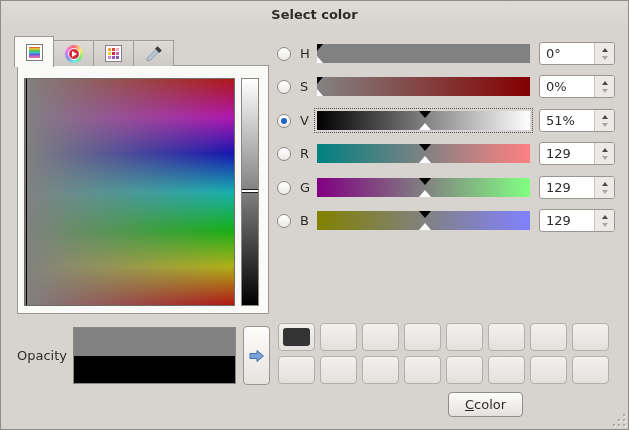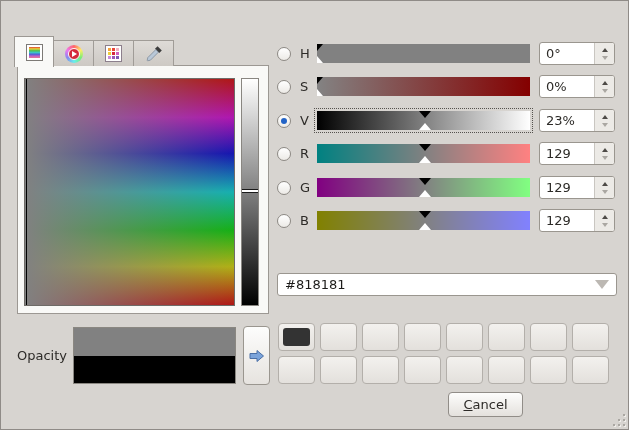--- a/index.html
+++ b/index.html
@@ -119,20 +119,21 @@
   .mnemonic{ text-decoration:underline; }
 
   .grip{ position:absolute; right:3px; bottom:3px; width:13px; height:13px; }
   .grip i{ position:absolute; width:2px; height:2px; background:#aaa7a2; box-shadow:1px 1px 0 #f0eeea; }
 </style>
 </head>
 <body>
 
 <div class="dialog">
 
+  <div class="titlebar">Select color</div>
 
   <div class="tabs">
     <div class="tab active">
       <div class="icon-gradsquare">
           <div class="inner"></div>
         </div>
     </div>
     <div class="tab">
       <div class="icon-wheel">
           <div class="hub"></div>
@@ -200,21 +201,21 @@
     </div>
   </div>
   <div class="ch-row" style="top:108px">
     <div class="radio checked"></div>
     <div class="ch-label">V</div>
     <div class="slider focused" style="background: linear-gradient(to right, rgb(0, 0, 0), rgb(255, 255, 255));">
         <div class="mk-top" style="left: 50.5%;"></div>
         <div class="mk-bottom" style="left: 50.5%;"></div>
       </div>
     <div class="spin">
-      <div class="spin-val">23%</div>
+      <div class="spin-val">51%</div>
       <div class="spin-btns">
           <div class="arr-up"></div>
           <div class="arr-down"></div>
         </div>
     </div>
   </div>
   <div class="ch-row" style="top:141px">
     <div class="radio"></div>
     <div class="ch-label">R</div>
     <div class="slider" style="background: linear-gradient(to right, rgb(0, 129, 129), rgb(255, 129, 129));">
@@ -255,24 +256,20 @@
       <div class="spin-val">129</div>
       <div class="spin-btns">
           <div class="arr-up"></div>
           <div class="arr-down"></div>
         </div>
     </div>
   </div>
 
 
   <div class="html-row">
-    <div class="combo-entry">
-      <input type="text" value="#818181" style="">
-      <div class="combo-arrow"></div>
-    </div>
   </div>
 
   <div class="swatch-labels">
     <div>Opacity</div>
   </div>
   <div class="swatch-frame">
     <div class="sw" style="background: rgb(129, 129, 129);"></div>
     <div class="sw" style="background: rgb(0, 0, 0);"></div>
   </div>
   <div class="arrow-btn">
@@ -296,21 +293,21 @@
       <div class="pal-cell"></div>
       <div class="pal-cell"></div>
       <div class="pal-cell"></div>
       <div class="pal-cell"></div>
       <div class="pal-cell"></div>
       <div class="pal-cell"></div>
       <div class="pal-cell"></div>
     </div>
 
   <div class="btn btn-cancel">
-    <span class="mnemonic">C</span><span>ancel</span>
+    <span class="mnemonic">C</span><span>color</span>
   </div>
 
   <div class="grip">
     <i style="right:0;bottom:0;position:absolute"></i>
     <i style="right:5px;bottom:0;position:absolute"></i>
     <i style="right:10px;bottom:0;position:absolute"></i>
     <i style="right:0;bottom:5px;position:absolute"></i>
     <i style="right:5px;bottom:5px;position:absolute"></i>
     <i style="right:0;bottom:10px;position:absolute"></i>
   </div>

